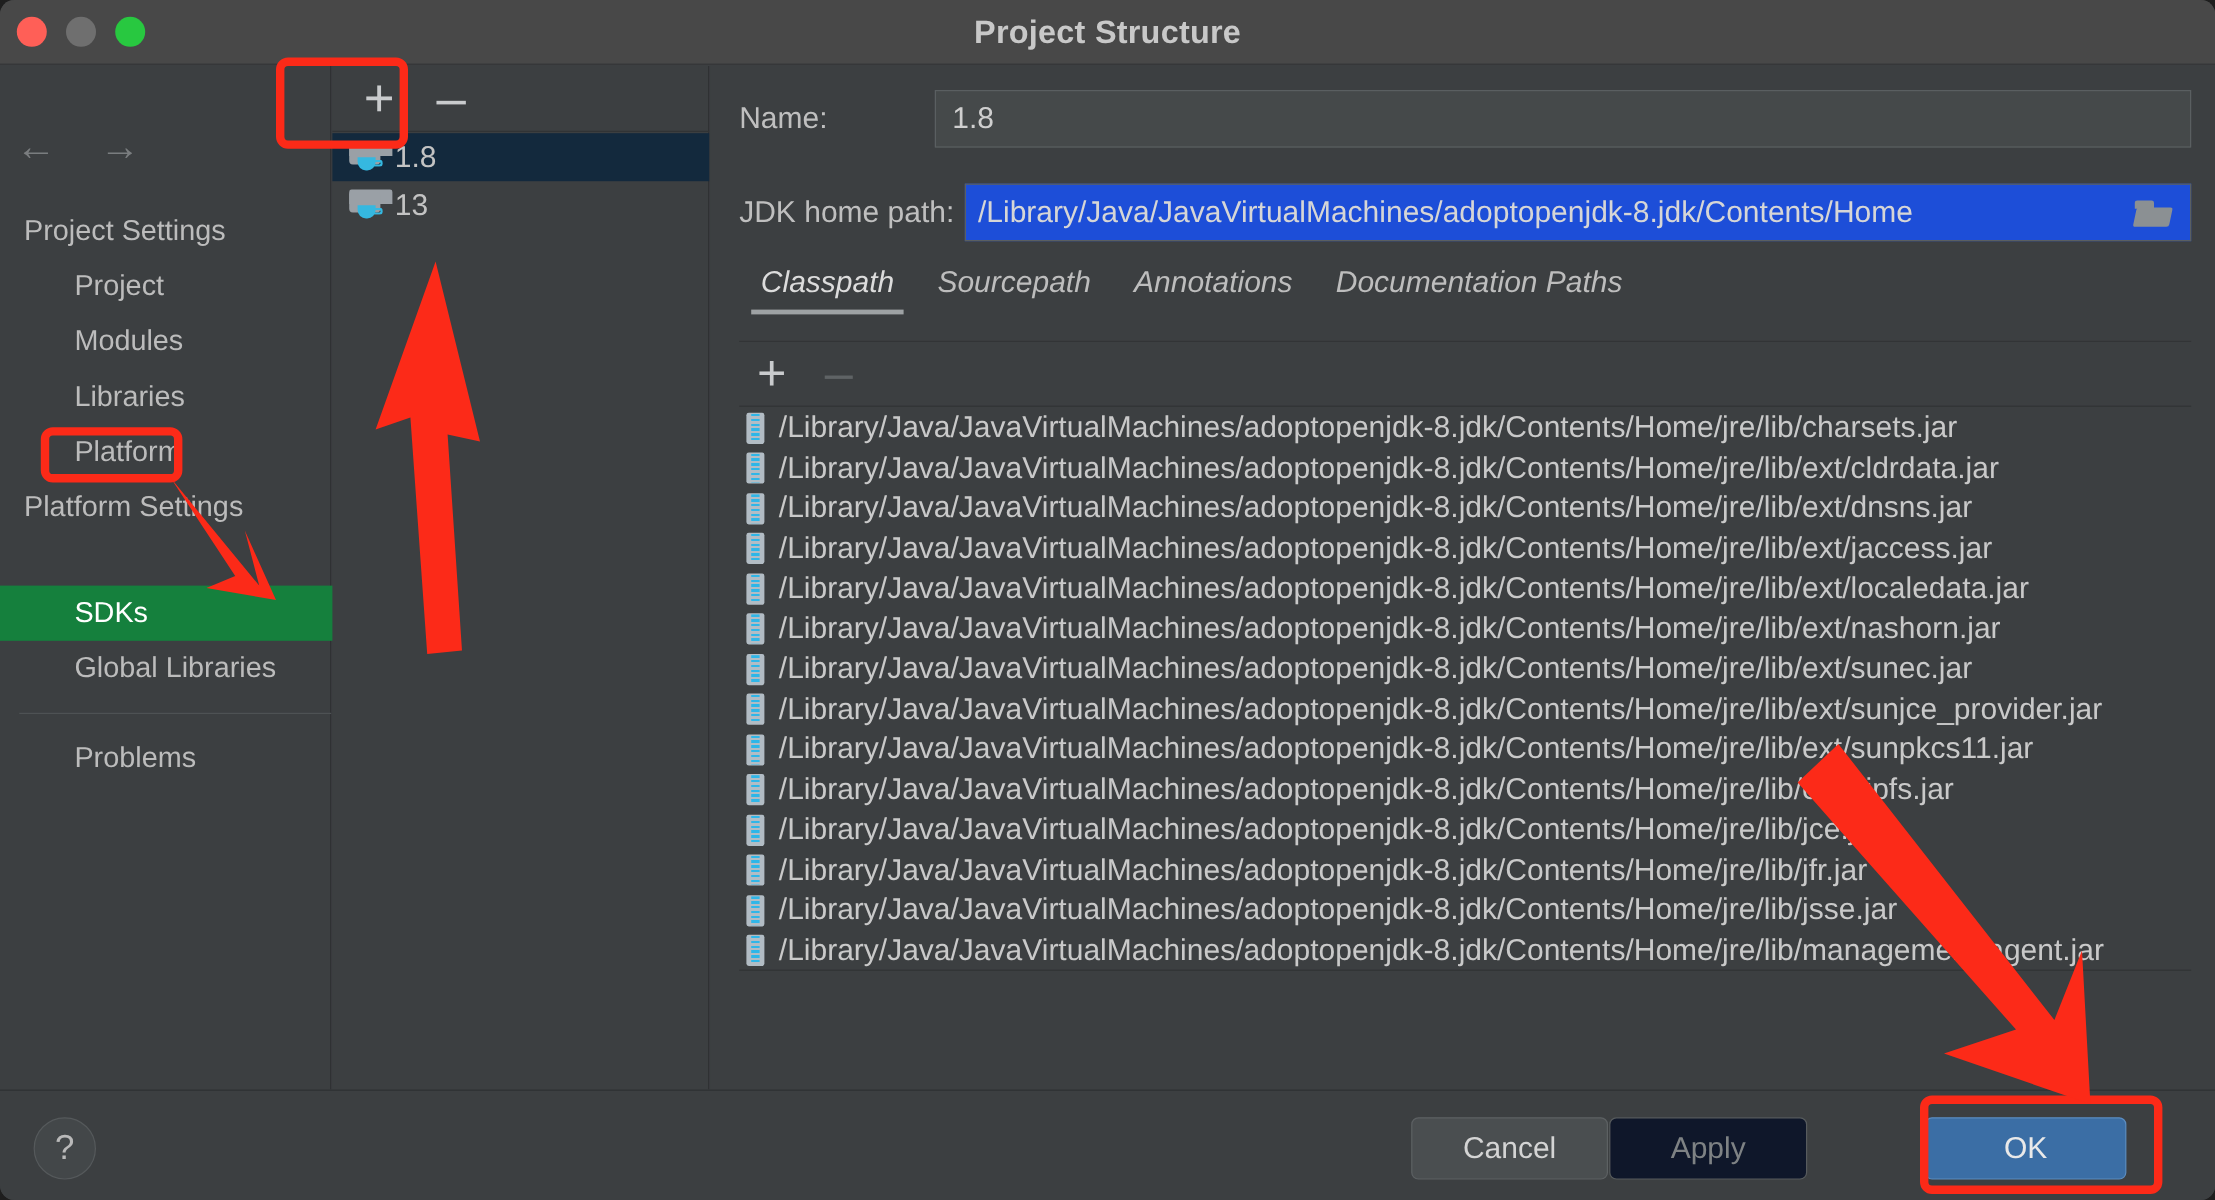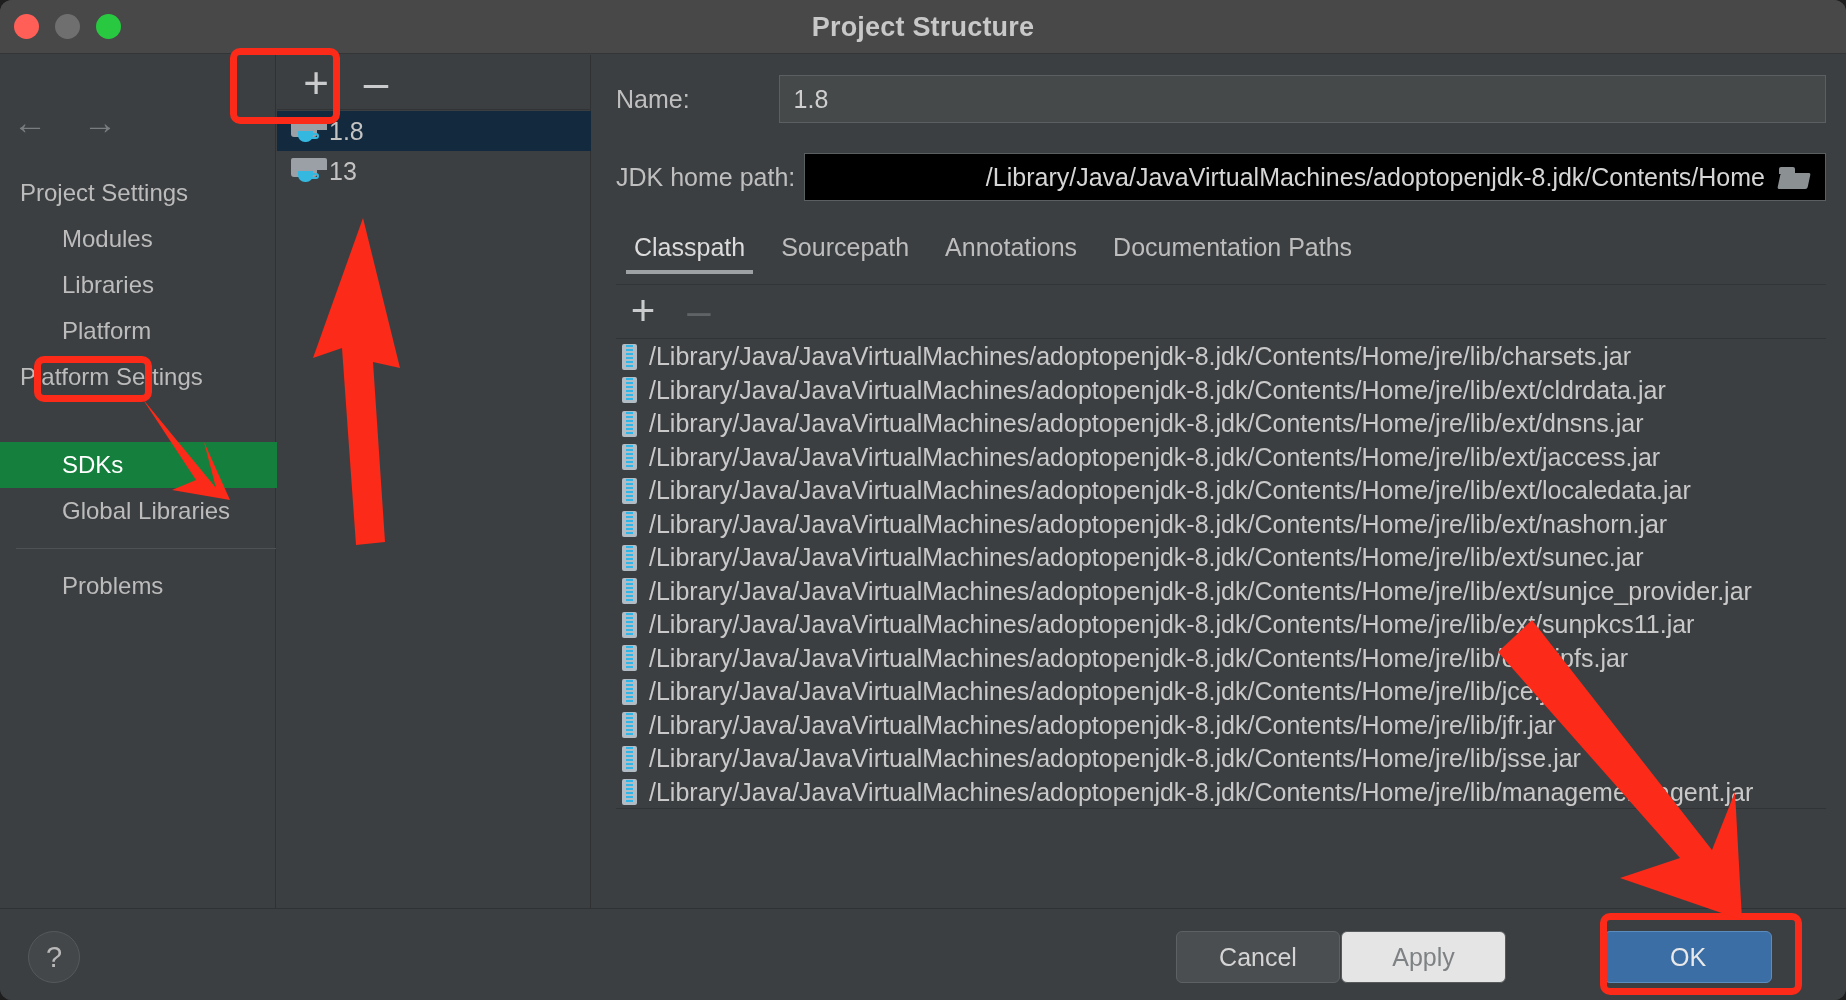--- a/index.html
+++ b/index.html
@@ -121,43 +121,43 @@
     margin-left: 14px; width: 1080px; height: 48px;
     background: #45494a; border: 1px solid #5a5f61;
     color: #cfcfcf; font-size: 25px; line-height: 46px; padding-left: 14px;
     font-family: "Liberation Sans", sans-serif;
   }
 
   #path-row { left: 24px; top: 98px; width: 1210px; }
   #path-label { width: 180px; }
   #path-wrap {
     margin-left: 8px; position: relative; width: 1022px; height: 48px;
-    background: #000000; border: 1px solid #5a5f61; text-align: right;
+    background: #1d4ed8; border: 1px solid #5a5f61;
   }
   #path-input {
     position: absolute; left: 0; top: 0; width: 960px; height: 46px;
     line-height: 46px; padding-left: 10px;
     color: #d6d6d6; font-size: 25px; white-space: nowrap; overflow: hidden;
   }
   #browse-icon {
     position: absolute; right: 14px; top: 11px; width: 32px; height: 24px;
   }
   #browse-icon .f1 {
     position: absolute; left: 0; bottom: 0; width: 30px; height: 16px;
     background: #8b9093; transform: skewX(-12deg); border-radius: 2px;
   }
   #browse-icon .f2 {
     position: absolute; left: 0; top: 2px; width: 16px; height: 7px;
     background: #8b9093; border-radius: 2px 2px 0 0;
   }
 
   
   #tabs {
-    position: absolute; left: 24px; top: 178px; width: 1210px; height: 52px;
-    display: flex; align-items: flex-start;
+    position: absolute; left: 24px; top: 160px; width: 1210px; height: 52px;
+    display: flex; align-items: center; font-style: italic;
   }
   .tab {
     color: #bdbdbd; font-size: 25px; padding: 0 18px 12px 18px;
     white-space: nowrap; position: relative;
   }
   .tab.active { color: #dcdcdc; }
   .tab.active::after {
     content: ""; position: absolute; left: 10px; right: 10px; bottom: 0;
     height: 4px; background: #9ea2a4;
   }
@@ -225,21 +225,21 @@
   .footer-btn {
     position: absolute; top: 22px; height: 52px;
     border-radius: 6px; font-size: 25px; line-height: 50px; text-align: center;
   }
   #btn-cancel {
     right: 506px; width: 164px;
     background: #4a4e50; border: 1px solid #5d6163; color: #d4d4d4;
   }
   #btn-apply {
     right: 340px; width: 165px;
-    background: #e5e5e5; border: 1px solid #575b5d; color: #7e8284;
+    background: #0f172a; border: 1px solid #575b5d; color: #7e8284;
   }
   #btn-ok {
     right: 74px; width: 168px;
     background: #3b6ea5; border: 1px solid #5b8cc0; color: #e9e9e9;
   }
 
   
   .anno-box {
     position: absolute; border: 7px solid #fc2a18; border-radius: 10px;
     pointer-events: none;
@@ -265,20 +265,21 @@
   </div>
 
   <div id="sidebar">
     <div id="navbtns">
       <div class="navarrow">←</div>
       <div class="navarrow">→</div>
     </div>
 
     <div id="side-list">
       <div class="side-group">Project Settings</div>
+      <div class="side-item">Project</div>
       <div class="side-item">Modules</div>
       <div class="side-item">Libraries</div>
       <div class="side-item">Platform</div>
 
       <div class="side-group">Platform Settings</div>
       <div class="side-item selected">SDKs</div>
       <div class="side-item">Global Libraries</div>
 
       <div class="side-div"></div>
 

